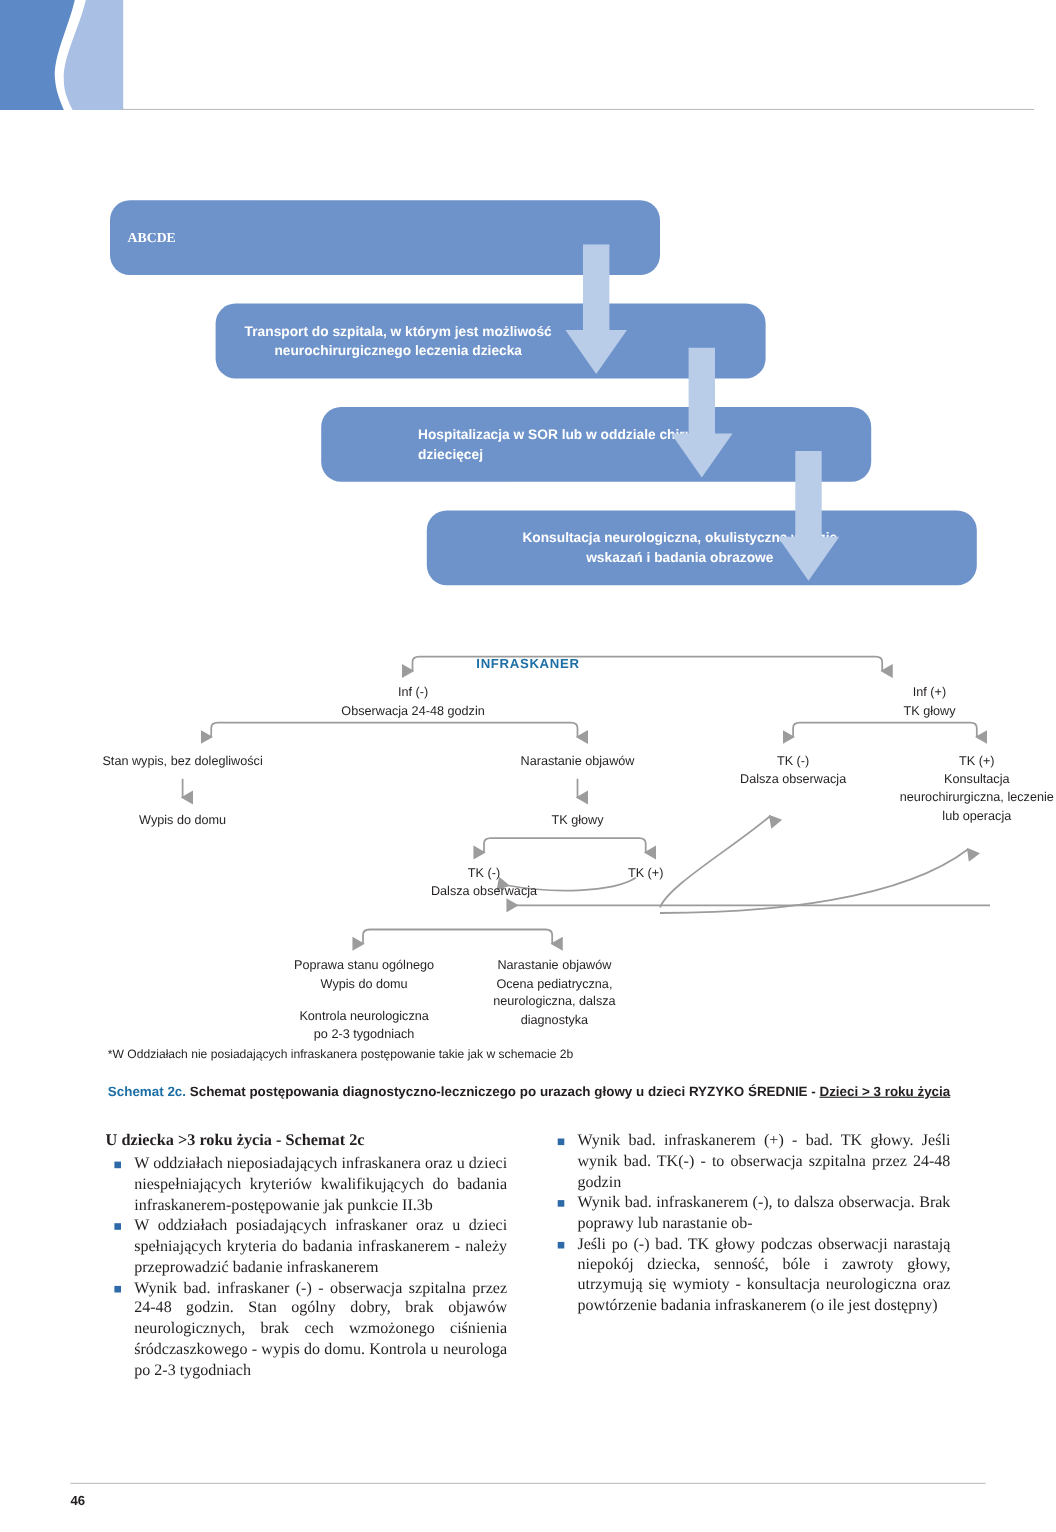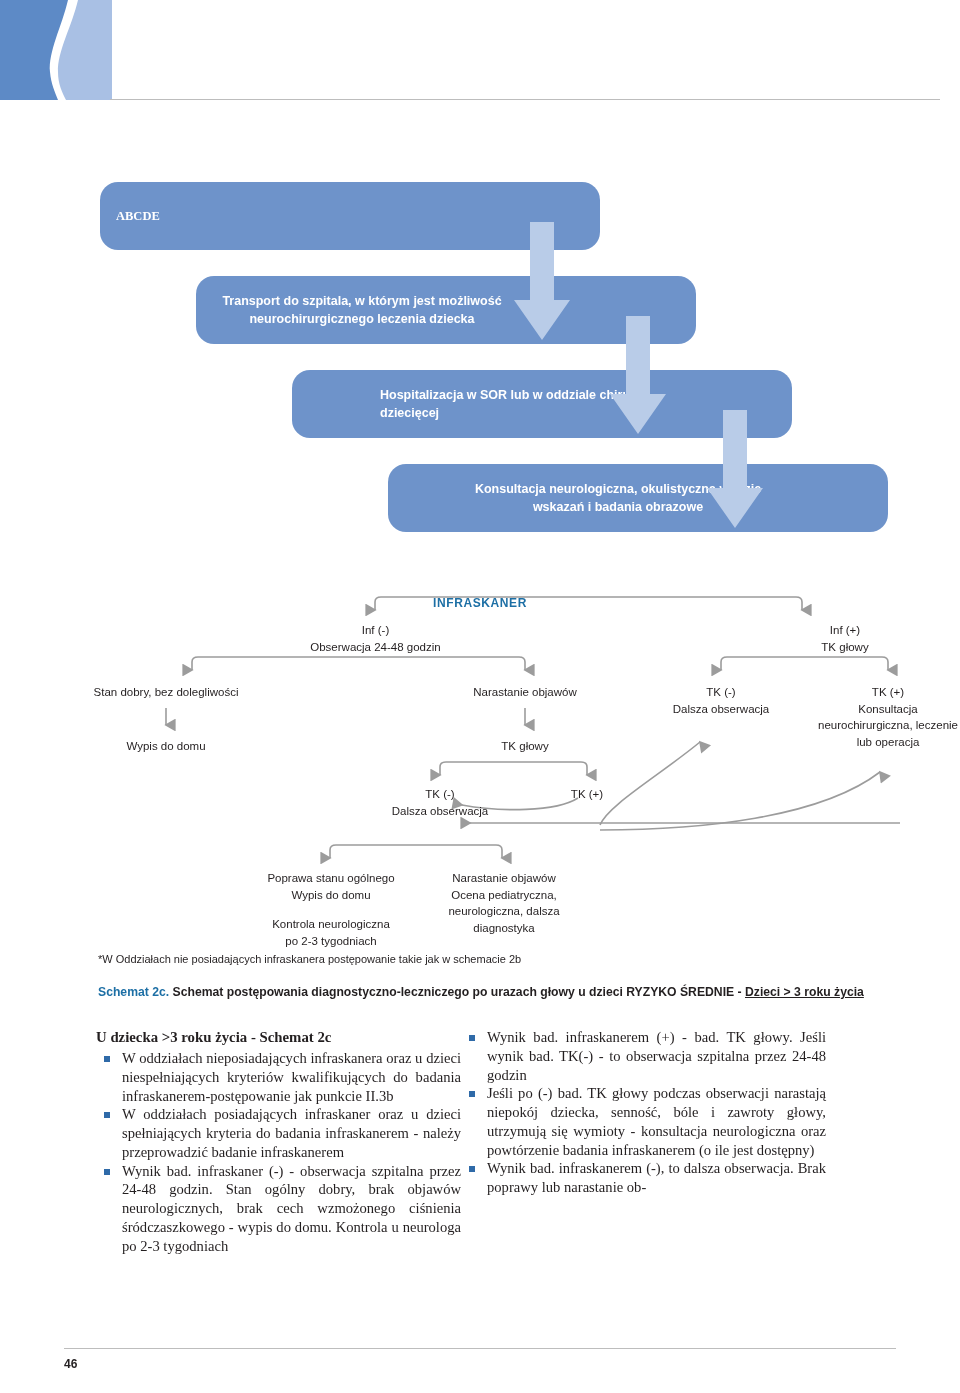--- a/index.html
+++ b/index.html
@@ -72,21 +72,21 @@
     font-size:12.2px; font-weight:bold; color:#231f20;
     line-height:1.3;
   }
   #caption .schemat-no { color:#1d6fa5;text-align:center; }
   #caption .uline { text-decoration:underline;text-align:center; }
 
   
   #cols {
     position:absolute; left:96px; top:1028px;
     width:768px; height:300px;
-    display:flex; 
+    display:flex; gap:38px;
     font-family:"Liberation Serif", serif;
     font-size:14.6px;
     line-height:1.285;
     color:#231f20;
   }
   .col { width:365px; }
   .col h3 {
     margin:0 0 2px 0;
     font-size:14.8px;
     font-weight:bold;
@@ -193,21 +193,21 @@
 
       <path d="M330,268 L330,260 Q330,255 336,255 L496,255 Q502,255 502,260 L502,268" marker-start="url(#ah)" marker-end="url(#ah)"></path>
     </g>
   </svg>
 
   <div class="tnode" style="left:258px; top:32px; width:235px; white-space:pre-line;">Inf (-)
 Obserwacja 24-48 godzin</div>
   <div class="tnode" style="left:740px; top:32px; width:210px; white-space:pre-line;">Inf (+)
 TK głowy</div>
 
-  <div class="tnode" style="left:40px; top:94px; width:252px;">Stan dobry, bez dolegliwości</div>
+  <div class="tnode" style="left:40px; top:94px; width:252px;">Stan wypis, bez dolegliwości</div>
   <div class="tnode" style="left:425px; top:94px; width:200px;">Narastanie objawów</div>
   <div class="tnode" style="left:630px; top:94px; width:182px; white-space:pre-line;">TK (-)
 Dalsza obserwacja</div>
   <div class="tnode wrap" style="left:798px; top:94px; width:180px; white-space:pre-line; text-align:center;">TK (+)
 Konsultacja
 neurochirurgiczna, leczenie
 lub operacja</div>
 
   <div class="tnode" style="left:66px; top:148px; width:200px;">Wypis do domu</div>
   <div class="tnode" style="left:455px; top:148px; width:140px;">TK głowy</div>
@@ -241,20 +241,20 @@
     <ul class="bullets">
       <li><span class="sq"></span><span>W oddziałach nieposiadających infraskanera oraz u dzieci niespełniających kryteriów kwalifikujących do badania infraskanerem-postępowanie jak punkcie II.3b</span></li>
       <li><span class="sq"></span><span>W oddziałach posiadających infraskaner oraz u dzieci spełniających kryteria do badania infraskanerem - należy przeprowadzić badanie infraskanerem</span></li>
       <li><span class="sq"></span><span>Wynik bad. infraskaner (-) - obserwacja szpitalna przez 24-48 godzin. Stan ogólny dobry, brak objawów neurologicznych, brak cech wzmożonego ciśnienia śródczaszkowego - wypis do domu. Kontrola u neurologa po 2-3 tygodniach</span></li>
     </ul>
   </div>
 
   <div class="col">
     <ul class="bullets">
       <li><span class="sq"></span><span>Wynik bad. infraskanerem (+) - bad. TK głowy. Jeśli wynik bad. TK(-) - to obserwacja szpitalna przez 24-48 godzin</span></li>
+      <li><span class="sq"></span><span>Wynik bad. infraskanerem (-), to dalsza obserwacja. Brak poprawy lub narastanie ob-</span></li>
       <li><span class="sq"></span><span>Jeśli po (-) bad. TK głowy podczas obserwacji narastają niepokój dziecka, senność, bóle i zawroty głowy, utrzymują się wymioty - konsultacja neurologiczna oraz powtórzenie badania infraskanerem (o ile jest dostępny)</span></li>
-      <li><span class="sq"></span><span>Wynik bad. infraskanerem (-), to dalsza obserwacja. Brak poprawy lub narastanie ob-</span></li>
     </ul>
   </div>
 </div>
 
 <div id="footer-rule"></div>
 <div id="pageno">46</div>
 
 </body></html>

